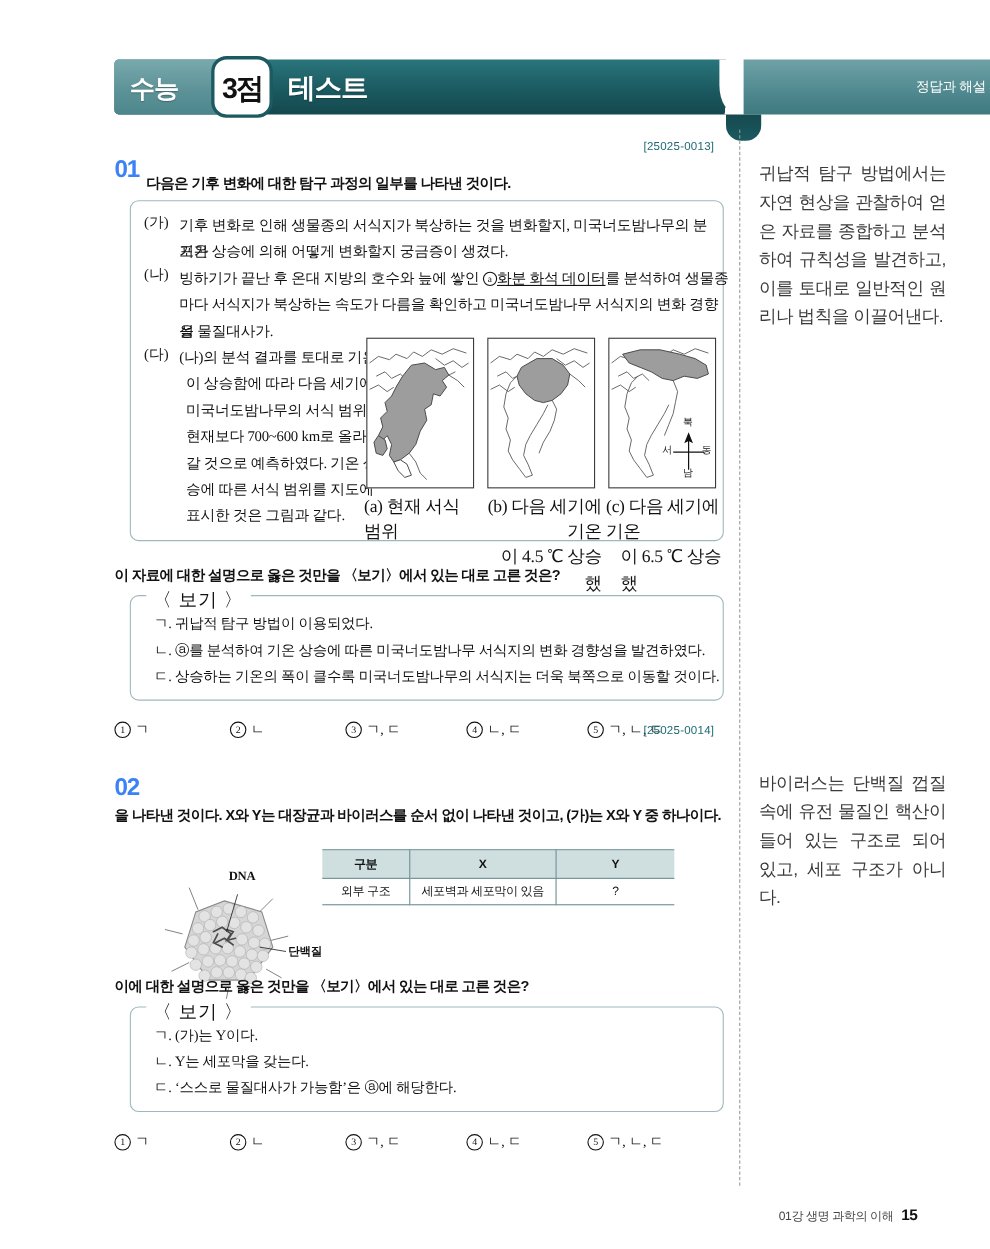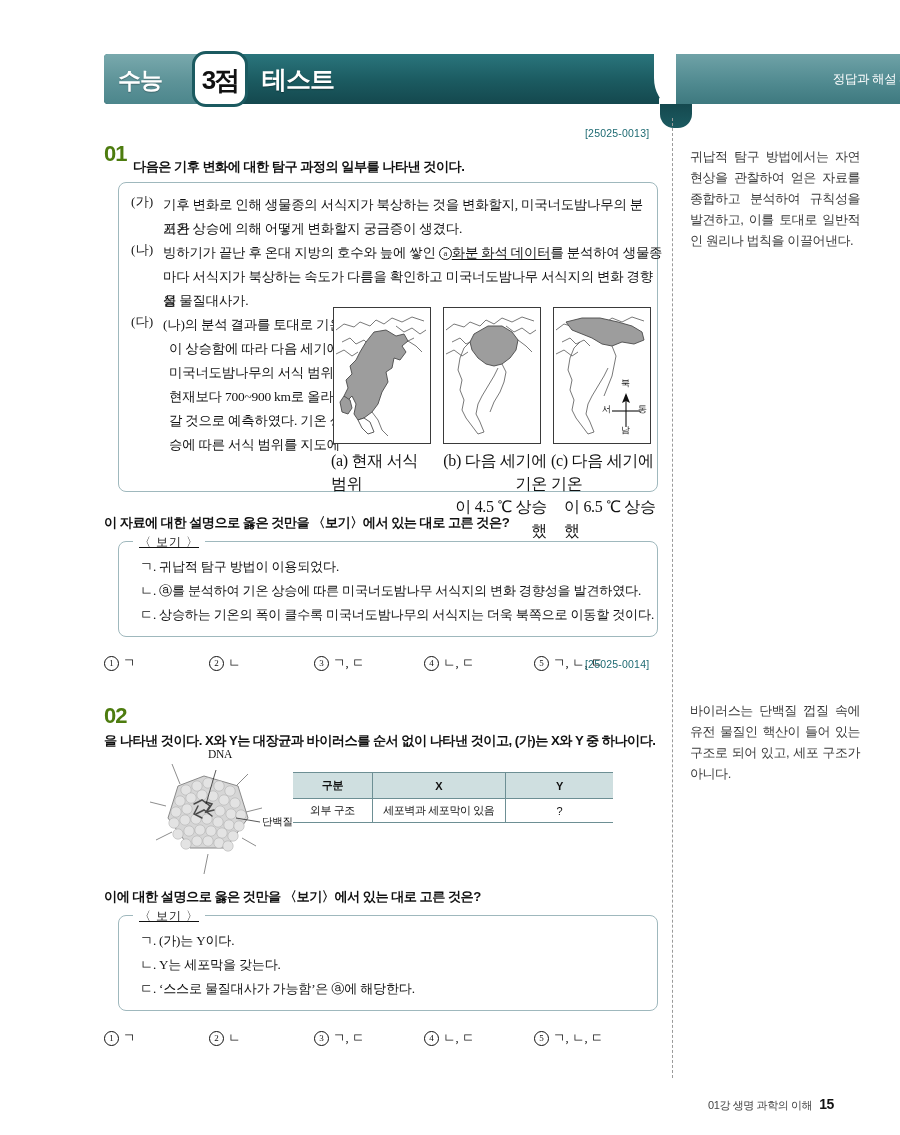--- a/index.html
+++ b/index.html
@@ -66,33 +66,33 @@
 
   
   .divider{
     position:absolute;left:672px;top:118px;width:0;height:960px;
     border-left:1px dashed #9a9a9a;
   }
 
   
   .sidenote{
     position:absolute;width:170px;
-    font-size:13px;line-height:1.62;color:#3a3a3a;text-align:justify;
+    font-size:16px;line-height:1.62;color:#3a3a3a;text-align:justify;
     letter-spacing:-.45px;
   }
   #note1{left:690px;top:146px;}
   #note2{left:690px;top:700px;}
 
   
   .qcode{
     position:absolute;font-size:10.5px;color:#1d6a72;letter-spacing:.2px;
     font-family:"Liberation Sans", sans-serif;
   }
   .qnum{
-    position:absolute;font-size:22px;font-weight:bold;color:#4d7c0f;
+    position:absolute;font-size:22px;font-weight:bold;color:#3b82f6;
     letter-spacing:-1px;
   }
   .qstem{
     position:absolute;font-size:13.2px;font-weight:bold;color:#111;
     letter-spacing:-.55px;line-height:1.6;
   }
   .serif{font-family:"Liberation Serif", serif;}
 
   
   .databox{
@@ -127,23 +127,22 @@
     font-family:"Liberation Serif", serif;font-size:9px;color:#111;}
   .compass span{position:absolute;}
 
   
   .bogibox{
     position:absolute;border:1px solid #9fb8bd;border-radius:8px;background:#fff;
     box-sizing:border-box;
   }
   .bogilabel{
     position:absolute;background:#fff;padding:0 6px;
-    font-family:"Liberation Serif", serif;font-size:12px;color:#111;
+    font-family:"Liberation Serif", serif;font-size:17px;color:#111;
     letter-spacing:1px;
-    text-decoration:underline;
   }
   .bogiitem{
     position:absolute;font-family:"Liberation Serif", serif;
     font-size:13.1px;color:#111;letter-spacing:-.2px;white-space:nowrap;
   }
 
   
   .choices{position:absolute;width:540px;height:22px;}
   .choice{
     position:absolute;font-family:"Liberation Serif", serif;font-size:12.6px;
@@ -161,21 +160,21 @@
     border-collapse:collapse;font-size:11px;color:#111;letter-spacing:-.4px;
   }
   .tbl th,.tbl td{
     border-top:1px solid #6d8f94;border-bottom:1px solid #6d8f94;
     text-align:center;padding:4px 2px;font-weight:normal;
   }
   .tbl thead th{background:#cfdfe0;font-weight:bold;padding:5px 2px;}
   .tbl .vline{border-right:1px solid #6d8f94;}
 
   
-  .virus{position:absolute;left:150px;top:760px;width:145px;height:120px;}
+  .virus{position:absolute;left:150px;top:803px;width:145px;height:120px;font-weight:bold;}
   .vlabel{
     position:absolute;font-size:10.5px;color:#111;letter-spacing:-.3px;
   }
   .vlabel.serif{font-family:"Liberation Serif", serif;font-size:11.5px;}
 
   
   .footer{
     position:absolute;right:66px;bottom:22px;
     font-size:11px;color:#444;letter-spacing:-.4px;
   }
@@ -220,23 +219,24 @@
     <div class="dbline" style="left:44px;top:58px;width:490px;white-space:nowrap;">
       <span>빙하기가 끝난 후 온대 지방의 호수와 늪에 쌓인 </span><span class="circa">a</span><span class="ul">화분 화석 데이터</span><span>를 분석하여 생물종</span>
     </div>
     <div class="dbline" style="left:44px;top:82px;width:490px;">마다 서식지가 북상하는 속도가 다름을 확인하고 미국너도밤나무 서식지의 변화 경향성</div>
     <div class="dbline" style="left:44px;top:106px;width:490px;">을 물질대사가.</div>
 
     <div class="dbmark" style="left:12px;top:130px;">(다)</div>
     <div class="dbline" style="left:44px;top:130px;width:186px;text-align:justify;">(나)의 분석 결과를 토대로 기온</div>
     <div class="dbline" style="left:50px;top:154px;width:180px;text-align:justify;">이 상승함에 따라 다음 세기에</div>
     <div class="dbline" style="left:50px;top:178px;width:180px;text-align:justify;">미국너도밤나무의 서식 범위가</div>
-    <div class="dbline" style="left:50px;top:202px;width:180px;text-align:justify;">현재보다 700~900 km로 올라</div>
+    <div class="dbline" style="left:50px;top:202px;width:180px;text-align:justify;">현재보다 700~600 km로 올라</div>
     <div class="dbline" style="left:50px;top:226px;width:180px;text-align:justify;">갈 것으로 예측하였다. 기온 상</div>
     <div class="dbline" style="left:50px;top:250px;width:180px;text-align:justify;">승에 따른 서식 범위를 지도에</div>
+    <div class="dbline" style="left:50px;top:274px;width:180px;">표시한 것은 그림과 같다.</div>
   </div>
 
   <div class="maps">
 
     <div class="mapbox" style="left:0;">
       <svg width="96" height="135" viewBox="0 0 96 135">
         <g fill="none" stroke="#555" stroke-width="0.8">
           <path d="M2 22 L10 16 L20 19 L26 14 L36 18 L42 12 L50 16 L58 10 L68 14 L78 9 L90 13"></path>
           <path d="M8 34 L16 30 L22 36 L30 32 L36 38"></path>
           <path d="M2 46 L10 42 L18 48 L24 44"></path>

